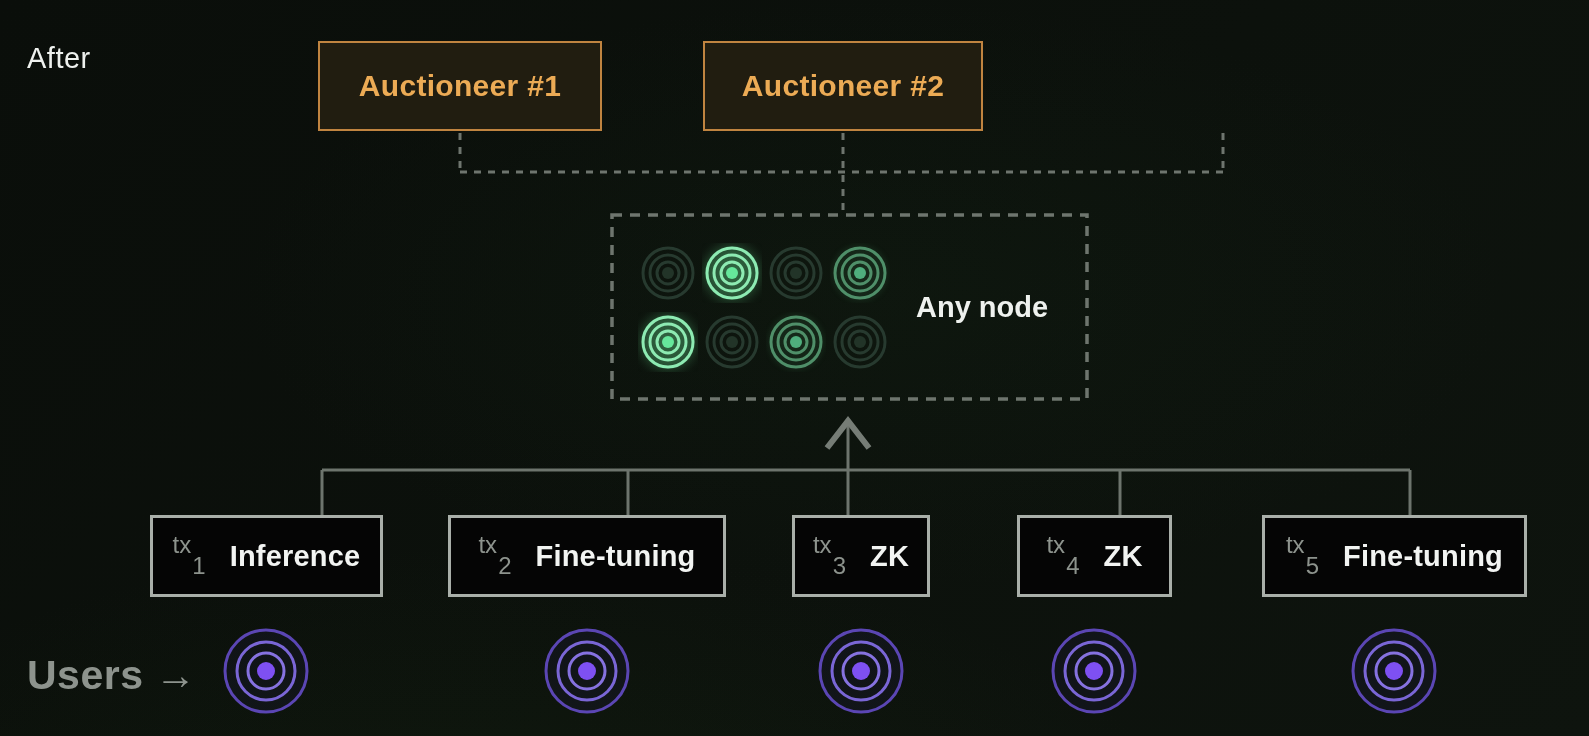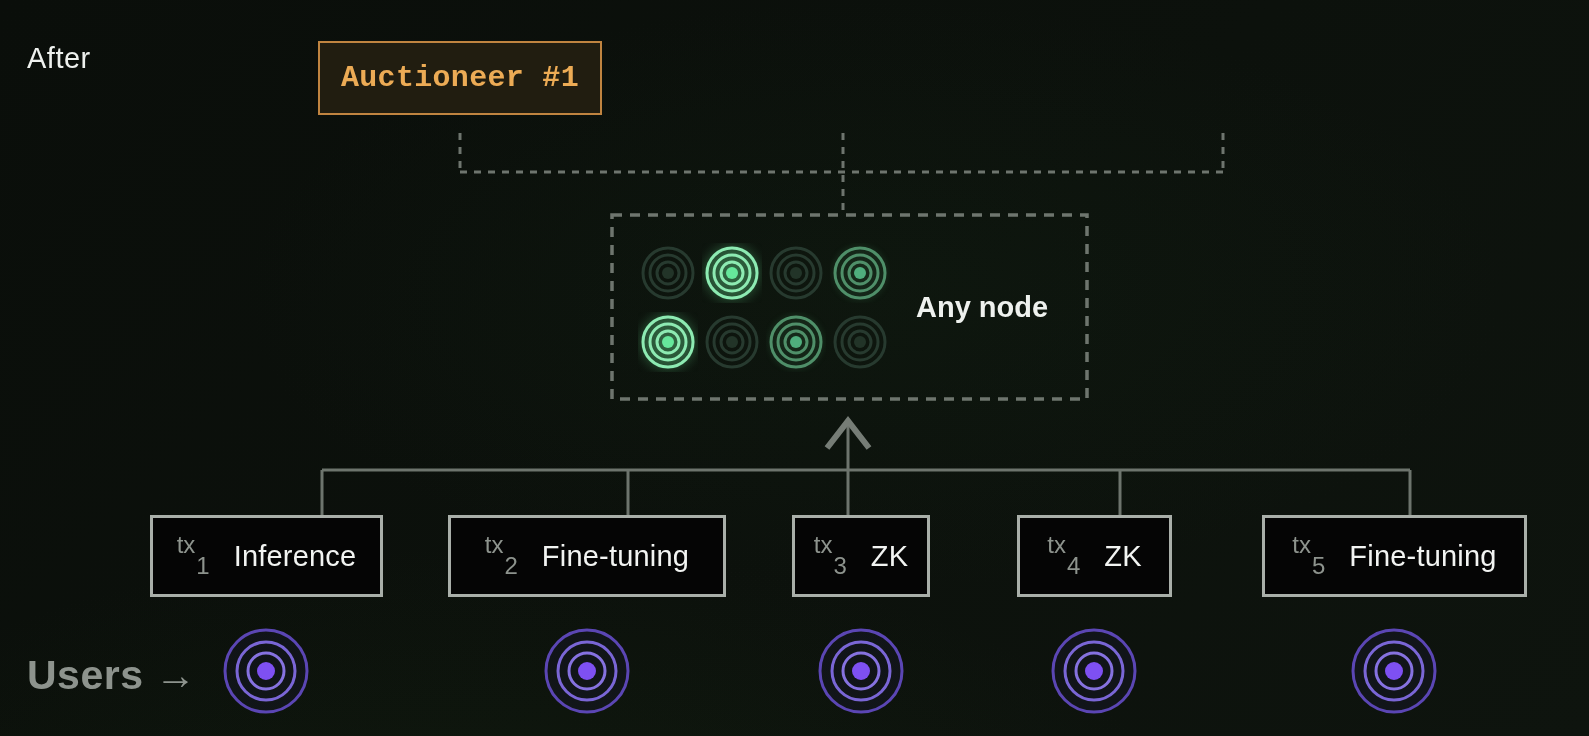--- a/index.html
+++ b/index.html
@@ -14,25 +14,25 @@
       linear-gradient(135deg,#0a0e0a 0%, #0c110c 55%, #0e140e 100%);
   }
   svg.overlay{position:absolute;left:0;top:0;pointer-events:none;}
 
   .after-label{
     position:absolute;left:27px;top:42px;
     font-size:29px;font-weight:400;color:#eef1ee;letter-spacing:.5px;
   }
 
   .auctioneer{
-    position:absolute;top:41px;height:74px;
+    position:absolute;top:41px;height:90px;
     box-sizing:border-box;
     background:var(--box-amber-bg);
     border:2px solid var(--accent-orange);
-    display:flex;align-items:center;justify-content:center;font-family:Liberation Mono, monospace;
+    display:flex;align-items:center;justify-content:center;
   }
   .auctioneer span{
     color:var(--accent-orange-text);
     font-size:30px;font-weight:700;letter-spacing:.3px;
   }
 
   .anynode-label{
     position:absolute;left:916px;top:291px;
     font-size:29px;font-weight:600;color:#eef1ee;
   }
@@ -53,21 +53,21 @@
 
   .txbox{
     position:absolute;top:515px;height:82px;
     box-sizing:border-box;
     background:#050505;
     border:3px solid var(--line-light);
     display:flex;align-items:center;justify-content:center;
   }
   .tx-pre{color:var(--text-gray);font-size:24px;font-weight:400;transform:translateY(-11px);}
   .tx-idx{color:var(--text-gray);font-size:24px;font-weight:500;transform:translateY(10px);margin-left:1px;}
-  .tx-label{color:#f2f4f2;font-size:29px;font-weight:400;margin-left:24px;letter-spacing:.2px;}
+  .tx-label{color:#f2f4f2;font-size:29px;font-weight:700;margin-left:24px;letter-spacing:.2px;}
 
   .users-label{
     position:absolute;left:27px;top:652px;
     font-size:41px;font-weight:600;color:var(--text-gray);letter-spacing:.5px;
   }
   .unode{position:absolute;width:90px;height:90px;}
   .unode .uring{fill:none;stroke-width:3;}
   .unode .u1{stroke:var(--purple-outer);fill:rgba(60,40,140,.10);}
   .unode .u2{stroke:var(--purple-mid);}
   .unode .u3{stroke:var(--purple-inner);}
@@ -98,20 +98,23 @@
       <path d="M848,424 V515"></path>
     </g>
     <polyline points="827,448 848,421 869,448" fill="none" stroke="#767d76" stroke-width="6"></polyline>
   </svg>
 
   <div class="after-label">After</div>
 
   <div class="auctioneer" style="left:318px;width:284px;">
     <span>Auctioneer #1</span>
   </div>
+  <div class="auctioneer" style="left:703px;width:280px;">
+    <span>Auctioneer #2</span>
+  </div>
 
   <div class="pnode" style="left:638px;top:243px;">
     <svg width="60" height="60" viewBox="-30 -30 60 60">
         <g class="dim">
           <circle class="halo" r="27"></circle>
           <circle class="ring" r="25"></circle>
           <circle class="ring" r="18"></circle>
           <circle class="ring" r="11"></circle>
           <circle class="dot" r="6"></circle>
         </g>

